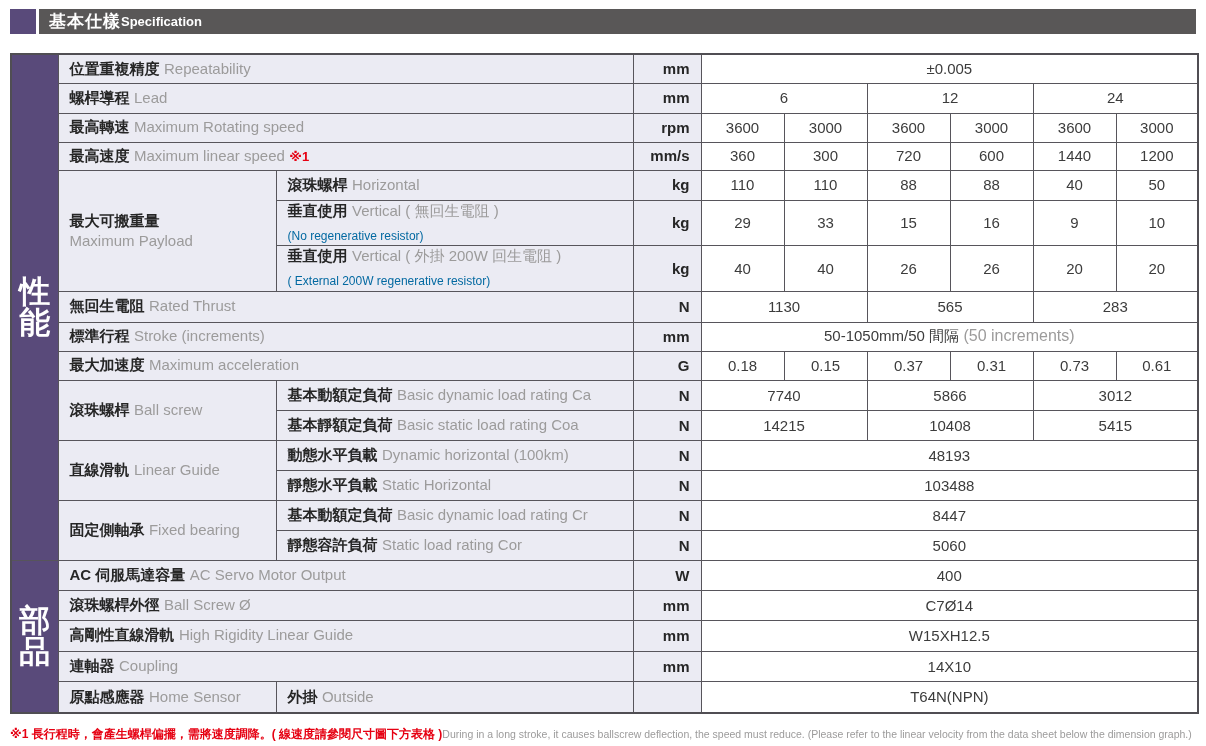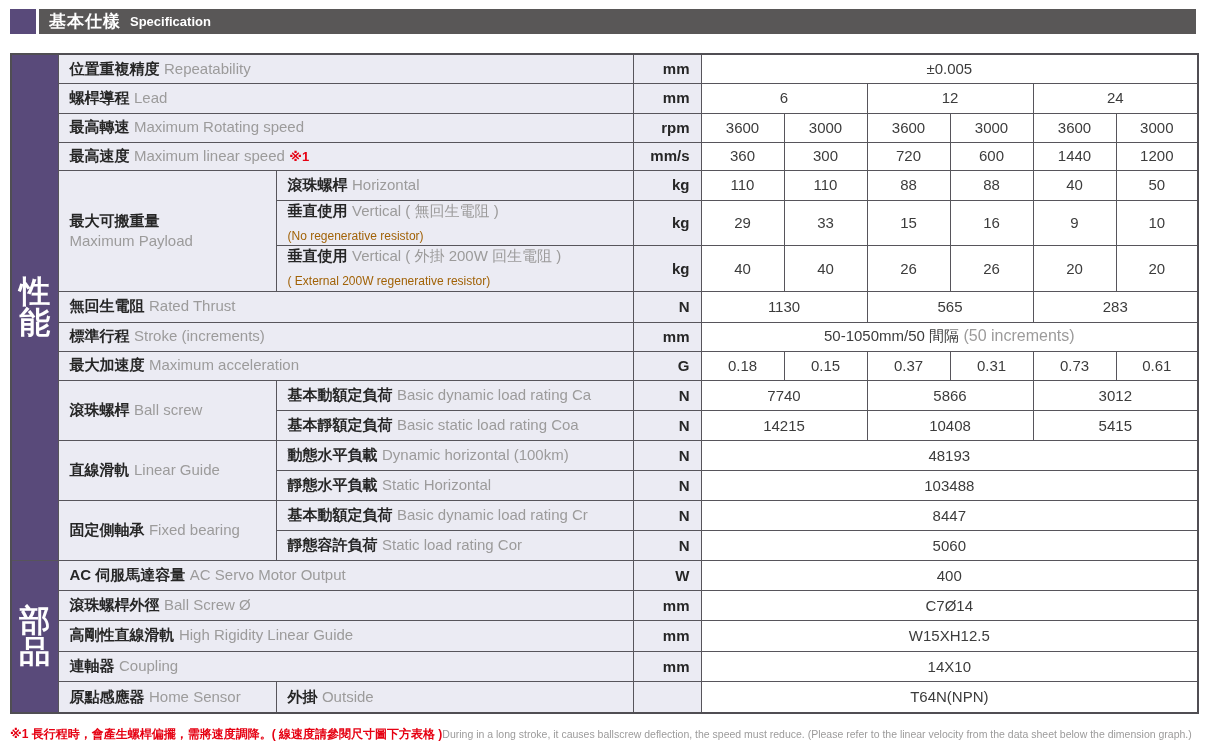--- a/index.html
+++ b/index.html
@@ -2,38 +2,38 @@
 <html><head>
 <meta charset="utf-8">
 <style>
   html,body{margin:0;padding:0;background:#fff;}
   body{width:1206px;height:746px;overflow:hidden;font-family:"Liberation Sans","DejaVu Sans",sans-serif;}
   .page{padding:9px 10px 0 10px;}
 
   
   .header{display:flex;height:25px;margin-bottom:19px;}
   .header-square{width:26px;background:#594a7a;margin-right:3px;}
-  .header-bar{flex:1;background:#595757;color:#fff;display:flex;align-items:center;padding-left:10px;gap:9px;}
+  .header-bar{flex:1;background:#595757;color:#fff;display:flex;align-items:center;padding-left:10px;}
   .title-zh{font-size:17px;font-weight:bold;letter-spacing:1px;}
   .title-en{font-size:13px;font-weight:bold;}
 
   
   table.spec{border-collapse:collapse;table-layout:fixed;width:1186px;border:2px solid #504e53;}
   table.spec td{border:1px solid #57555b;overflow:hidden;vertical-align:middle;line-height:1.15;}
   td.section{background:#594a7a;color:#fff;text-align:center;}
   td.section .sec-ch{font-size:31px;font-weight:bold;line-height:1.02;}
   td.label,td.sub,td.unit{background:#ebebf3;}
   td.label{padding-left:11px;}
   td.sub{padding-left:11px;}
   .zh{font-weight:bold;font-size:15px;color:#262626;}
   .en{font-size:15px;color:#9c9b9b;}
   .note{font-size:13px;color:#e60012;font-weight:bold;}
   .two-line .zh,.two-line .en{display:block;}
   .two-line .en{margin-top:2px;}
-  .line2{display:block;font-size:12px;color:#a16207;margin-top:10px;}
+  .line2{display:block;font-size:12px;color:#0369a1;margin-top:10px;}
   td.unit{text-align:right;padding-right:11px;font-weight:bold;font-size:15px;color:#262626;}
   td.val{background:#fff;text-align:center;font-size:15px;color:#3c3c3c;}
   td.val .gray{font-size:16px;color:#9c9b9b;}
 
   
   .footnote{margin-top:10px;white-space:nowrap;}
   .fn-zh{font-size:12px;font-weight:bold;color:#e60012;}
   .fn-en{font-size:10.5px;color:#9c9b9b;}
 </style>
 </head>

